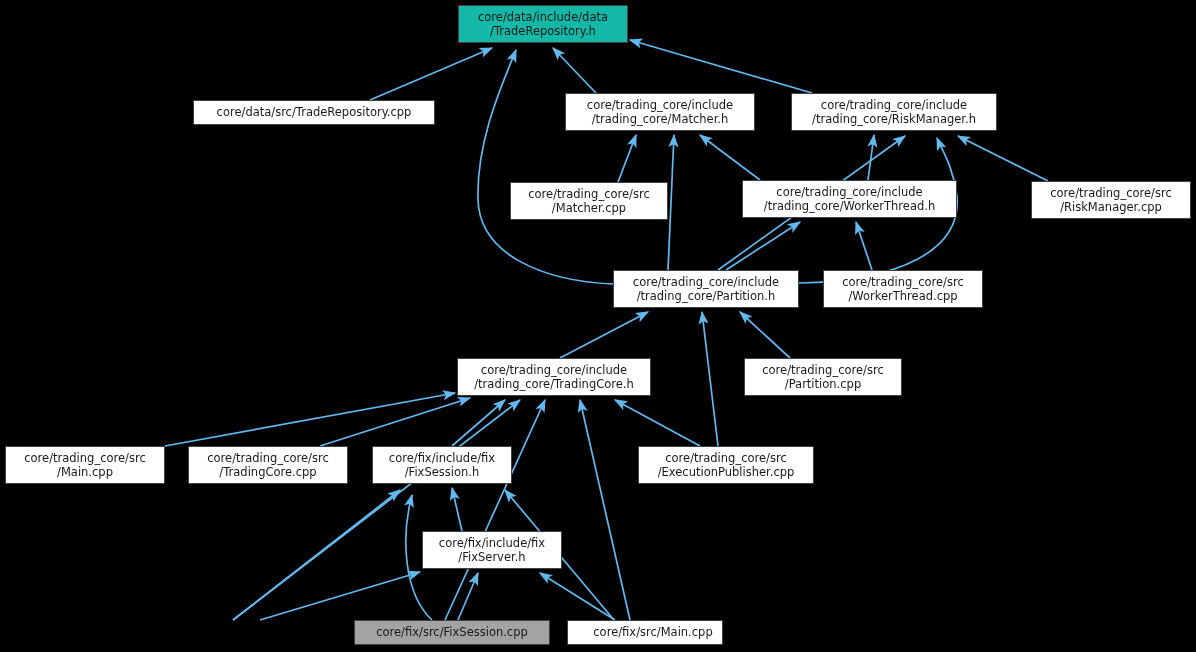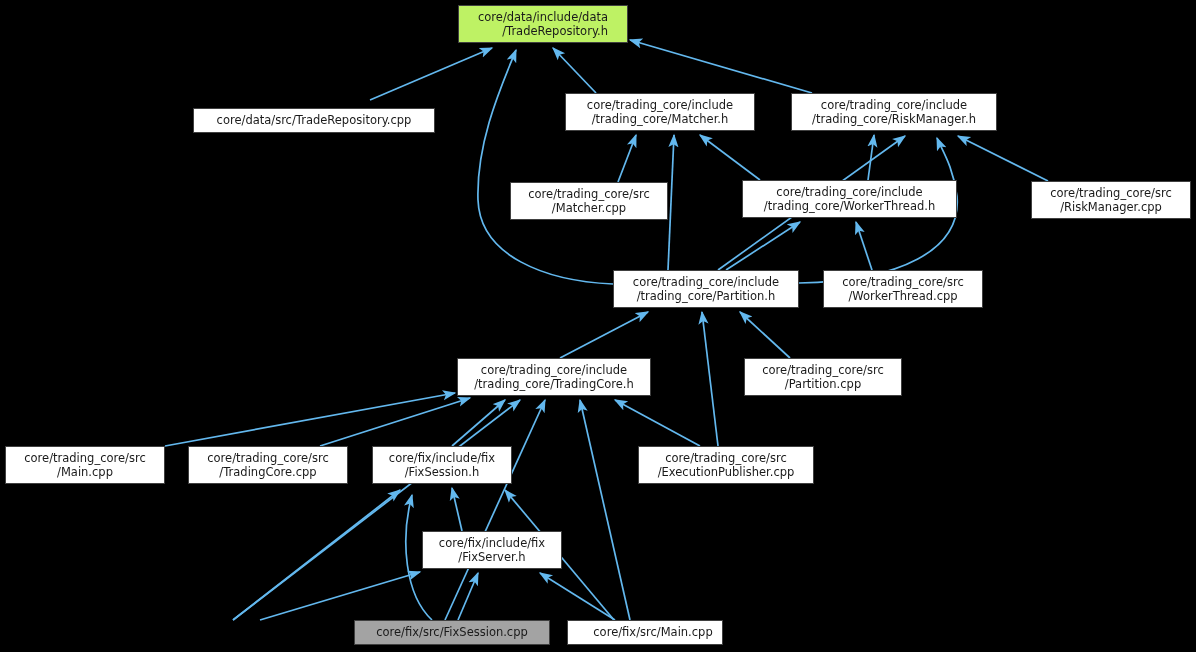--- a/index.html
+++ b/index.html
@@ -50,23 +50,23 @@
         <path d="M 462,531 L 452,488" fill="none" stroke="#63b8ee" stroke-width="1.7" marker-end="url(#ah)"></path>
         <path d="M 233,620 L 400,490" fill="none" stroke="#63b8ee" stroke-width="1.7" marker-end="url(#ah)"></path>
         <path d="M 432,620 C 405,595 400,540 412,495" fill="none" stroke="#63b8ee" stroke-width="1.7" marker-end="url(#ah)"></path>
         <path d="M 614,620 L 505,490" fill="none" stroke="#63b8ee" stroke-width="1.7" marker-end="url(#ah)"></path>
         <path d="M 260,620 L 420,572" fill="none" stroke="#63b8ee" stroke-width="1.7" marker-end="url(#ah)"></path>
         <path d="M 458,620 L 478,573" fill="none" stroke="#63b8ee" stroke-width="1.7" marker-end="url(#ah)"></path>
         <path d="M 615,620 L 540,573" fill="none" stroke="#63b8ee" stroke-width="1.7" marker-end="url(#ah)"></path>
       </g>
   </svg>
   <div id="node-layer">
-      <div class="node root" style="left: 458px; top: 5px; width: 170px; height: 38px; background: #bef264; border-color: rgb(64, 64, 64); text-align: right;"><span class="lbl">core/data/include/data
+      <div class="node root" style="left: 458px; top: 5px; width: 170px; height: 38px; background: #14b8a6; border-color: rgb(64, 64, 64);"><span class="lbl">core/data/include/data
 /TradeRepository.h</span></div>
-      <div class="node" style="left: 193px; top: 108px; width: 242px; height: 25px; background: rgb(255, 255, 255); border-color: rgb(64, 64, 64);"><span class="lbl">core/data/src/TradeRepository.cpp</span></div>
+      <div class="node" style="left: 193px; top: 100px; width: 242px; height: 25px; background: rgb(255, 255, 255); border-color: rgb(64, 64, 64);"><span class="lbl">core/data/src/TradeRepository.cpp</span></div>
       <div class="node" style="left: 565px; top: 93px; width: 190px; height: 38px; background: rgb(255, 255, 255); border-color: rgb(64, 64, 64);"><span class="lbl">core/trading_core/include
 /trading_core/Matcher.h</span></div>
       <div class="node" style="left: 791px; top: 93px; width: 206px; height: 38px; background: rgb(255, 255, 255); border-color: rgb(64, 64, 64);"><span class="lbl">core/trading_core/include
 /trading_core/RiskManager.h</span></div>
       <div class="node" style="left: 510px; top: 182px; width: 158px; height: 38px; background: rgb(255, 255, 255); border-color: rgb(64, 64, 64);"><span class="lbl">core/trading_core/src
 /Matcher.cpp</span></div>
       <div class="node" style="left: 742px; top: 180px; width: 215px; height: 38px; background: rgb(255, 255, 255); border-color: rgb(64, 64, 64);"><span class="lbl">core/trading_core/include
 /trading_core/WorkerThread.h</span></div>
       <div class="node" style="left: 1031px; top: 181px; width: 160px; height: 38px; background: rgb(255, 255, 255); border-color: rgb(64, 64, 64);"><span class="lbl">core/trading_core/src
 /RiskManager.cpp</span></div>

